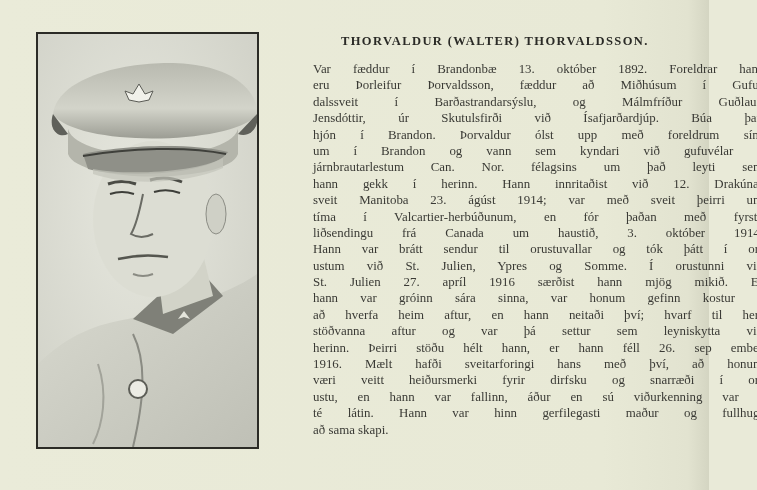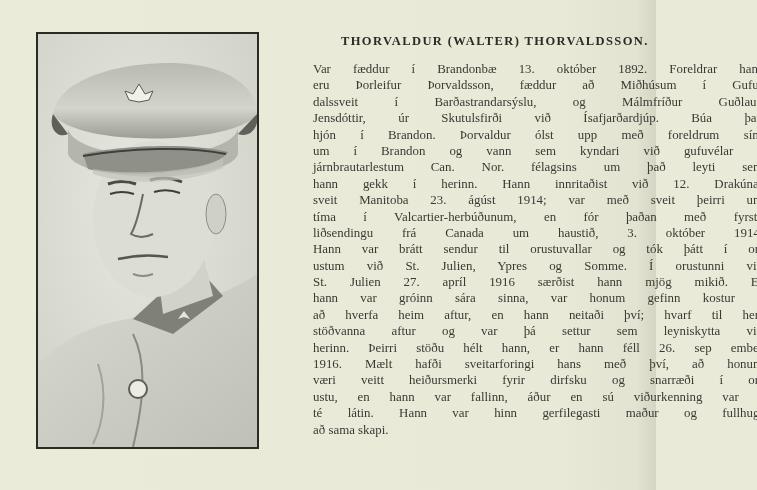--- a/index.html
+++ b/index.html
@@ -3,21 +3,21 @@
 <meta charset="utf-8">
 <style>
   html, body {
     margin: 0; padding: 0;
     width: 757px; height: 490px;
     overflow: hidden;
     background: #e9ead8;
   }
   .page {
     position: relative;
-    width: 656px; height: 490px;
+    width: 709px; height: 490px;
     background: linear-gradient(90deg, #eaebd9 0%, #e8e9d6 85%, #e2e3d0 97%, #d4d5c2 100%);
   }
   .photo-frame {
     position: absolute;
     left: 36px; top: 32px;
     width: 219px; height: 413px;
     border: 2px solid #2b2b26;
     background: #dfe0d6;
     overflow: hidden;
     box-sizing: content-box;

